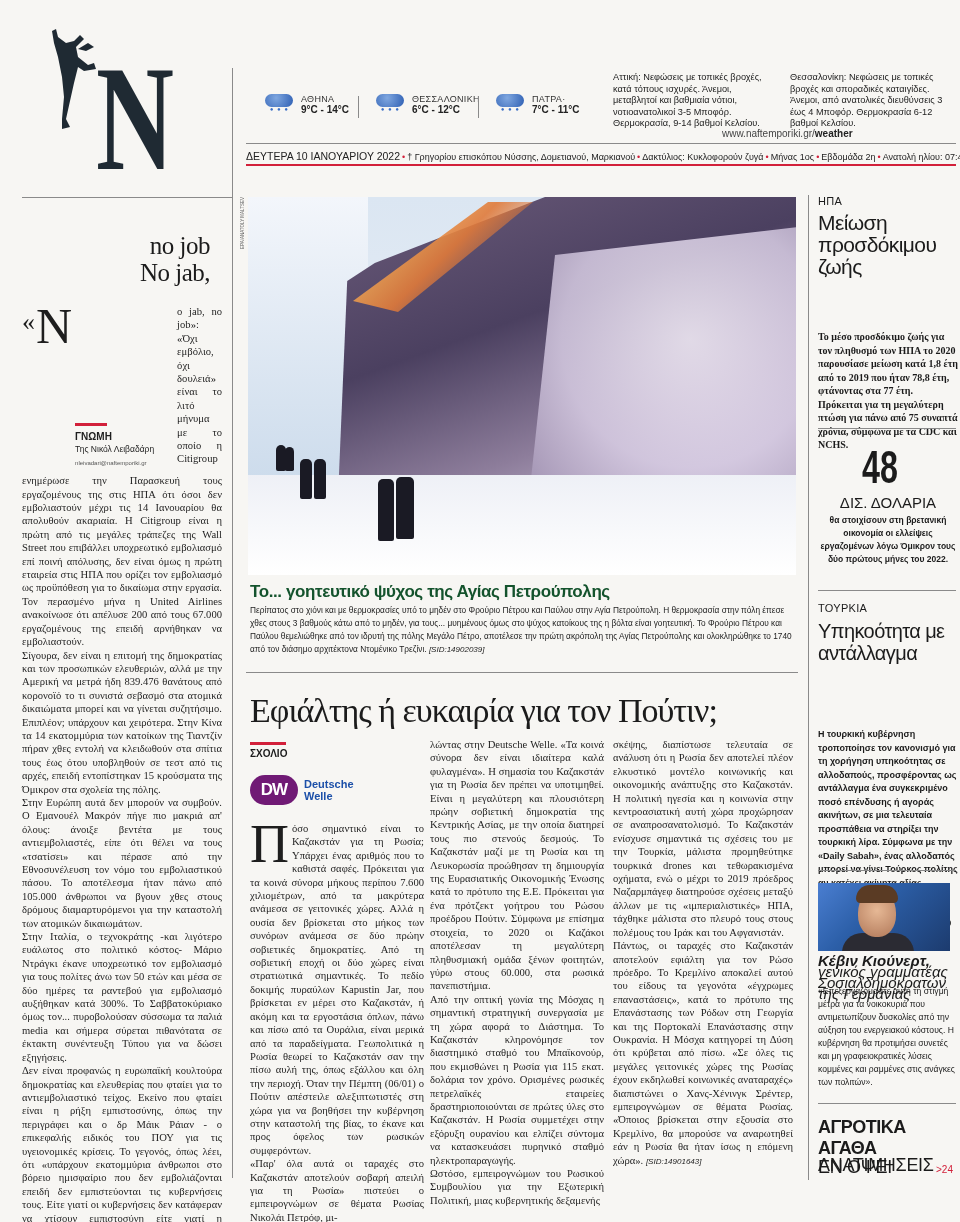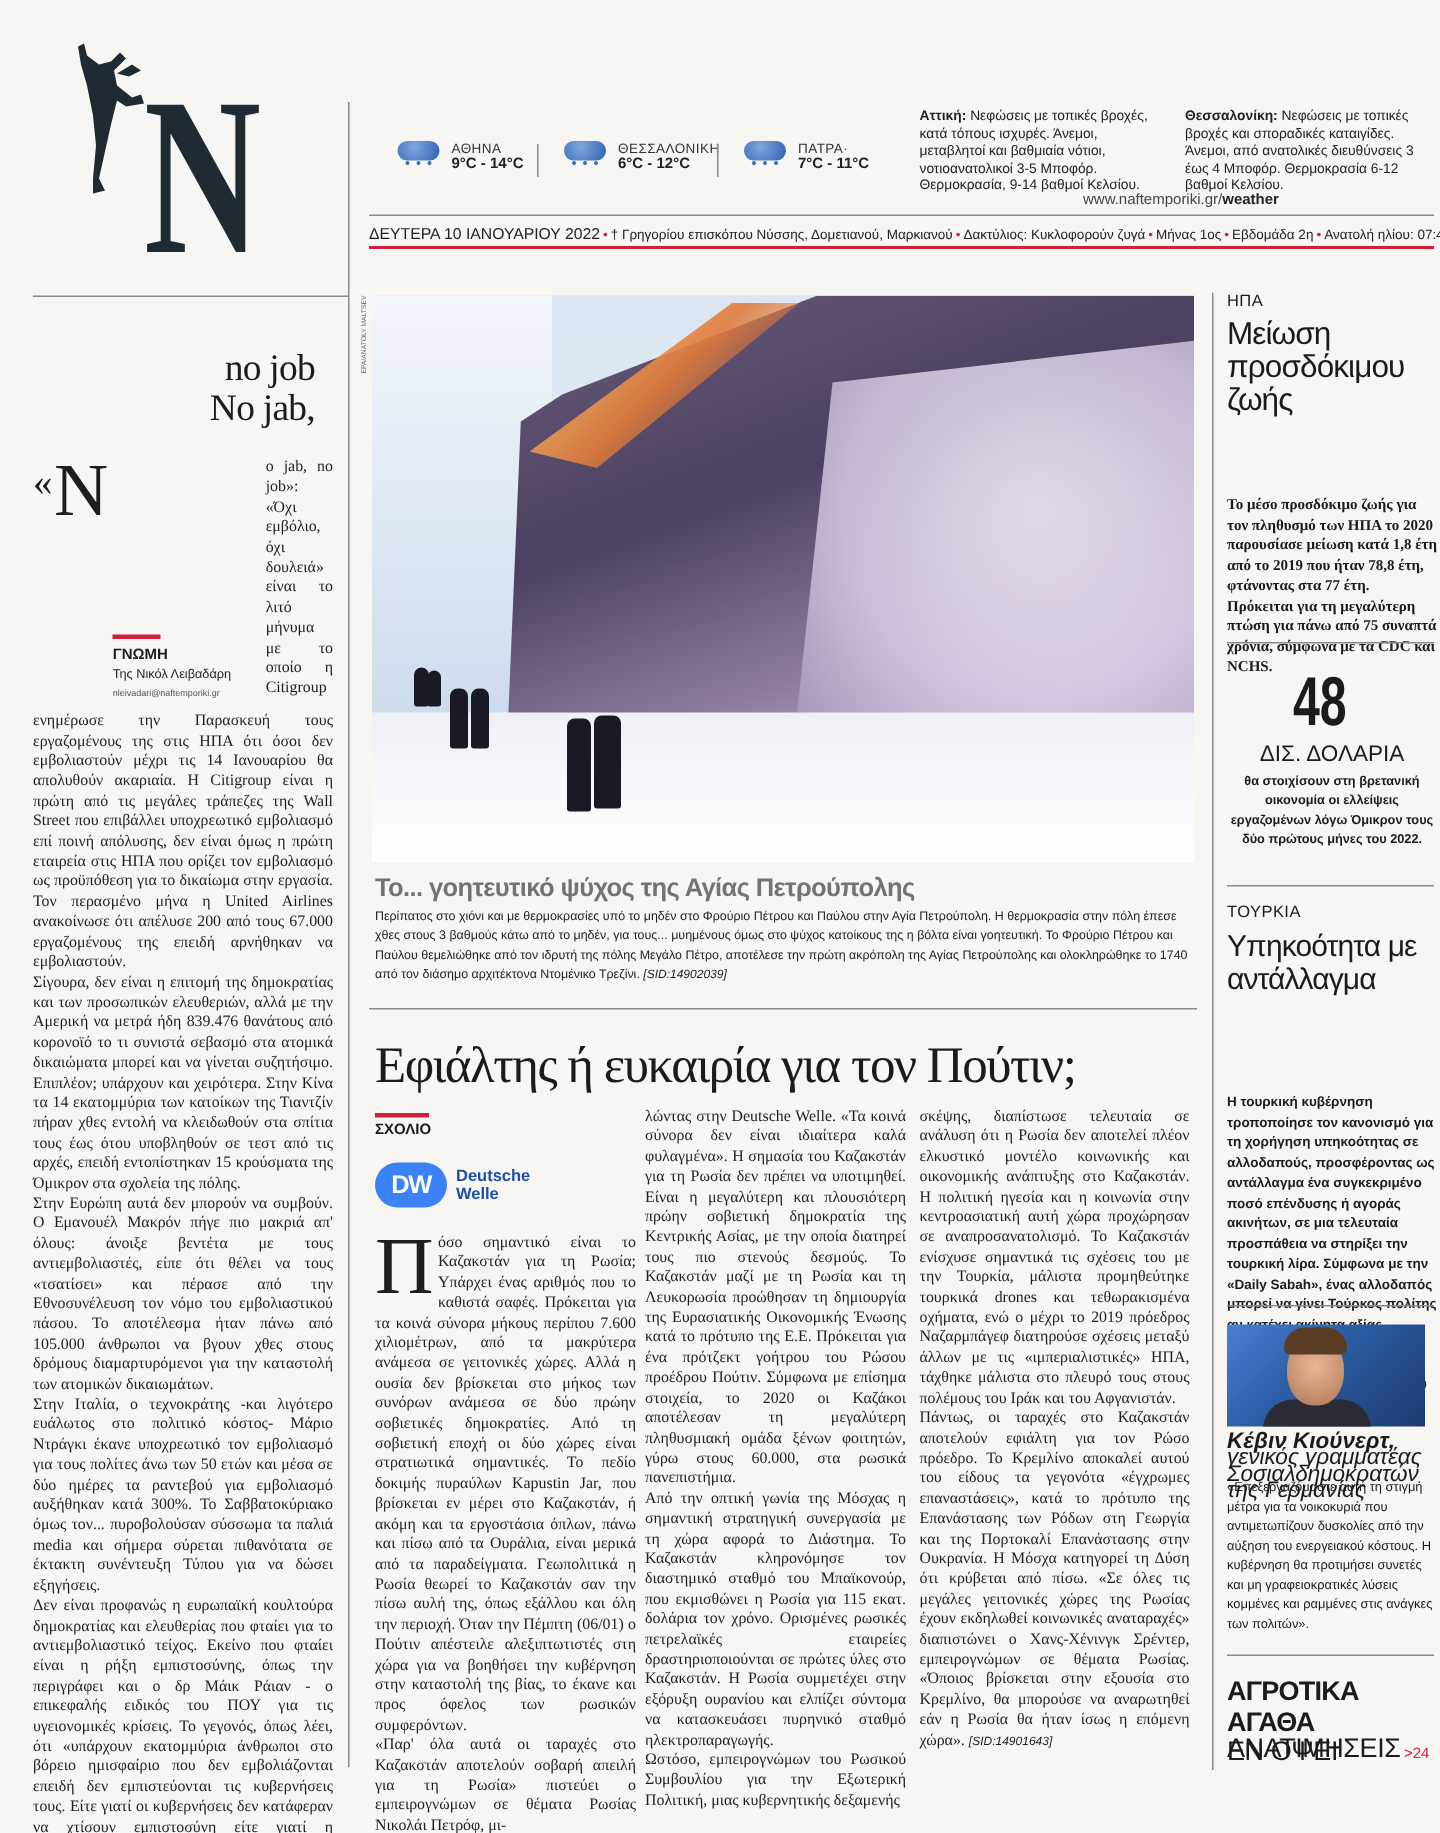--- a/index.html
+++ b/index.html
@@ -17,21 +17,21 @@
   .hrule { position: absolute; height: 1px; background: #8a8a8a; }
 
   
   .wx-city { position: absolute; top: 92px; display: flex; align-items: center; gap: 6px; }
   .wx-city .cloud { width: 32px; height: 24px; position: relative; }
   .wx-city .cloud::before { content: ""; position: absolute; left: 2px; top: 2px; width: 28px; height: 13px; border-radius: 10px; background: radial-gradient(circle at 40% 30%, #7fa7e0, #2e5fb3); }
   .wx-city .cloud::after { content: "\2022\2022\2022"; position: absolute; left: 6px; top: 13px; font-size: 9px; letter-spacing: 2px; color: #3b6fc6; }
   .wx-city .name { font-size: 9px; color: #333; font-family: "Liberation Sans", sans-serif; letter-spacing: 0.3px; }
   .wx-city .temp { font-size: 10px; font-weight: bold; color: #222; font-family: "Liberation Sans", sans-serif; }
   .wx-text { position: absolute; top: 72px; font-size: 9.2px; line-height: 11.5px; font-family: "Liberation Sans", sans-serif; color: #222; }
-  .wx-text b { font-weight: bold; margin-top: 32px; }
+  .wx-text b { font-weight: normal; margin-top: 32px; }
   #wx-link { left: 722px; top: 128px; font-size: 10px; color: #444; font-family: "Liberation Sans", sans-serif; }
   #wx-link b { color: #222; }
 
   #dateline { left: 246px; top: 150px; width: 710px; font-family: "Liberation Sans", sans-serif; font-size: 9px; color: #222; white-space: nowrap; }
   #dateline .date { font-size: 10.5px; }
   #dateline .dot { color: #d2203a; margin: 0 2px; }
   #red-rule { left: 246px; top: 164px; width: 710px; height: 2px; background: #d2203a; }
 
   
   #op-title { left: 30px; top: 232px; width: 180px; text-align: right; font-size: 25px; line-height: 27px; font-family: "Liberation Serif", serif; letter-spacing: -0.5px; }
@@ -50,30 +50,30 @@
   
   #photo { left: 248px; top: 197px; width: 548px; height: 378px; overflow: hidden; background: linear-gradient(180deg, #dbe6f2 0%, #eef2f8 100%); }
   #photo .sky { position: absolute; left: 0; top: 0; width: 120px; height: 280px; background: linear-gradient(180deg, #f3f6fb, #cddcec); }
   #photo .wall { position: absolute; left: 90px; top: 0; width: 460px; height: 300px; background: linear-gradient(160deg, #6b5b7a 0%, #4b4060 40%, #8d7d9b 70%, #d9d0e4 100%); clip-path: polygon(8% 22%, 45% 0, 100% 0, 100% 100%, 0% 100%, 2% 28%); }
   #photo .glow { position: absolute; left: 105px; top: 5px; width: 180px; height: 110px; background: linear-gradient(135deg, #ffe27a 0%, #e07a3a 50%, transparent 80%); clip-path: polygon(0 90%, 75% 0, 100% 0, 25% 100%); opacity: .9; }
   #photo .snowpile { position: absolute; left: 280px; top: 30px; width: 270px; height: 280px; background: radial-gradient(circle at 60% 40%, #f4eef8 0%, #d8cde4 55%, #9b8cad 100%); clip-path: polygon(10% 10%, 100% 0, 100% 100%, 0 100%); opacity: .85; }
   #photo .ground { position: absolute; left: 0; bottom: 0; width: 100%; height: 100px; background: linear-gradient(180deg, #eef0f6, #ffffff); }
   #photo .person { position: absolute; background: #1a1a24; border-radius: 5px 5px 2px 2px; }
   #photo-credit { left: 240px; top: 197px; font-size: 4.5px; writing-mode: vertical-rl; transform: rotate(180deg); font-family: "Liberation Sans", sans-serif; color: #666; }
 
-  #photo-title { left: 250px; top: 582px; font-family: "Liberation Sans", sans-serif; font-size: 17px; font-weight: bold; color: #737373; letter-spacing: -0.4px; }
+  #photo-title { left: 250px; top: 582px; font-family: "Liberation Sans", sans-serif; font-size: 17px; font-weight: bold; color: #14532d; letter-spacing: -0.4px; }
   #photo-caption { left: 250px; top: 604px; width: 548px; font-family: "Liberation Sans", sans-serif; font-size: 8.3px; line-height: 13px; color: #222; }
 
   
   #main-title { left: 250px; top: 692px; font-family: "Liberation Serif", serif; font-size: 34px; letter-spacing: -1px; color: #1b1b1b; }
   #schol { left: 250px; top: 742px; }
   #schol .bar { width: 36px; height: 3px; background: #d2203a; margin-bottom: 3px; }
   #schol .lbl { font-family: "Liberation Sans", sans-serif; font-weight: bold; font-size: 10px; }
   #dw-logo { left: 250px; top: 775px; display: flex; align-items: center; gap: 6px; }
-  #dw-logo .circ { width: 48px; height: 30px; border-radius: 15px; background: #3b82f6; color: #fff; font-family: "Liberation Sans", sans-serif; font-weight: bold; font-size: 17px; display:flex; align-items:center; justify-content:center; letter-spacing: -1px; }
+  #dw-logo .circ { width: 48px; height: 30px; border-radius: 15px; background: #701a75; color: #fff; font-family: "Liberation Sans", sans-serif; font-weight: bold; font-size: 17px; display:flex; align-items:center; justify-content:center; letter-spacing: -1px; }
   #dw-logo .name { font-family: "Liberation Sans", sans-serif; font-weight: bold; font-size: 11px; line-height: 12px; color: #1b4fa8; }
   .col { position: absolute; }
   #colA { left: 250px; top: 822px; width: 174px; }
   #colB { left: 430px; top: 738px; width: 174px; }
   #colC { left: 613px; top: 738px; width: 180px; }
   #colA .dropcap { float: left; font-size: 54px; line-height: 44px; margin-right: 3px; font-family: "Liberation Serif", serif; }
   .indent { text-indent: 14px; }
 
   
   .rc-kicker { position: absolute; font-family: "Liberation Sans", sans-serif; font-size: 11px; color: #1b1b1b; letter-spacing: 0.3px; }

